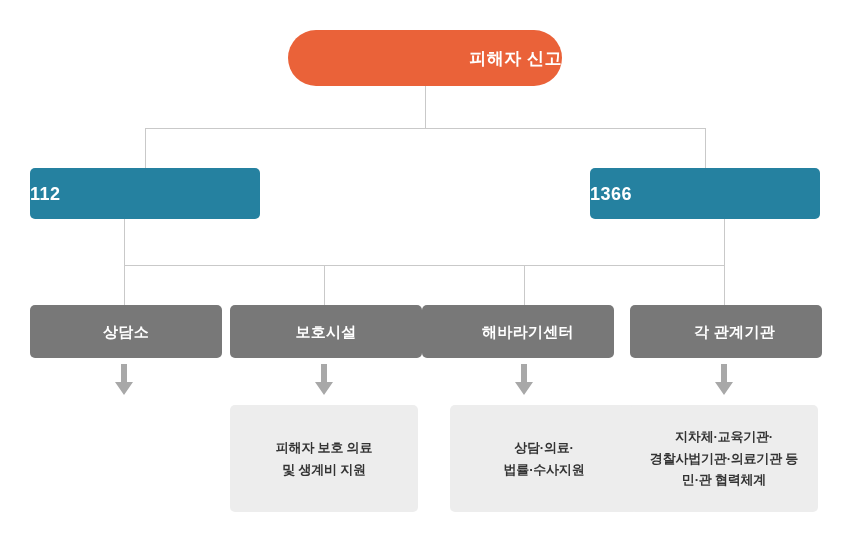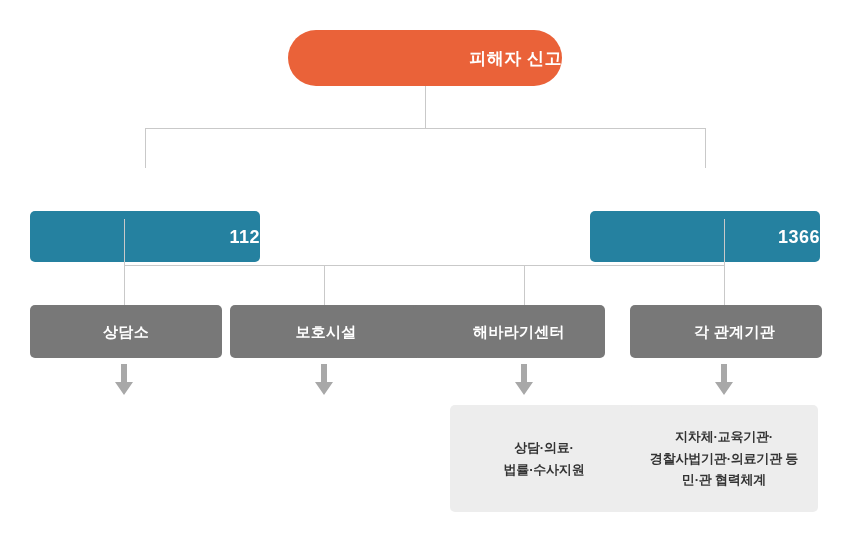--- a/index.html
+++ b/index.html
@@ -53,23 +53,22 @@
   
   .node-teal {
     position: absolute;
     top: 168px;
     width: 230px;
     height: 51px;
     background: #2581a0;
     border-radius: 5px;
     display: flex;
     align-items: center;
-    justify-content: flex-end;
-    box-sizing: border-box;
-    margin-top: 43px;
+    justify-content: flex-start;
+    box-sizing: border-box;
   }
   .node-teal.left  { left: 30px; }
   .node-teal.right { left: 590px; }
   .node-teal .label {
     color: #ffffff;
     font-size: 18px;
     font-weight: bold;
     letter-spacing: 0.5px;
     line-height: 1;
   }
@@ -160,21 +159,21 @@
   <div class="conn-v" style="left:324px; top:265px; height:40px;"></div>
   <div class="conn-v" style="left:524px; top:265px; height:40px;"></div>
   <div class="conn-v" style="left:724px; top:265px; height:40px;"></div>
 
   <div class="node-gray" style="left:30px;">
     <span class="label">상담소</span>
   </div>
   <div class="node-gray" style="left:230px;">
     <span class="label">보호시설</span>
   </div>
-  <div class="node-gray" style="left:413px;padding-left:20px;">
+  <div class="node-gray" style="left:422px;padding-left:20px;">
     <span class="label">해바라기센터</span>
   </div>
   <div class="node-gray" style="left:630px;padding-left:17px;">
     <span class="label">각 관계기관</span>
   </div>
 
   <div class="arrow-down" style="left:115px;">
     <svg width="18" height="32" viewBox="0 0 18 32" aria-hidden="true">
       <path d="M6 0 H12 V18 H18 L9 31 L0 18 H6 Z" fill="#a8a8a8"></path>
     </svg>
@@ -188,20 +187,24 @@
     <svg width="18" height="32" viewBox="0 0 18 32" aria-hidden="true">
       <path d="M6 0 H12 V18 H18 L9 31 L0 18 H6 Z" fill="#a8a8a8"></path>
     </svg>
   </div>
   <div class="arrow-down" style="left:715px;">
     <svg width="18" height="32" viewBox="0 0 18 32" aria-hidden="true">
       <path d="M6 0 H12 V18 H18 L9 31 L0 18 H6 Z" fill="#a8a8a8"></path>
     </svg>
   </div>
 
+  <div class="node-detail" style="left:230px;">
+    <div class="lines">피해자 보호 의료
+및 생계비 지원</div>
+  </div>
   <div class="node-detail" style="left:450px;">
     <div class="lines">상담·의료·
 법률·수사지원</div>
   </div>
   <div class="node-detail" style="left:630px;">
     <div class="lines">지차체·교육기관·
 경찰사법기관·의료기관 등
 민·관 협력체계</div>
   </div>
 

